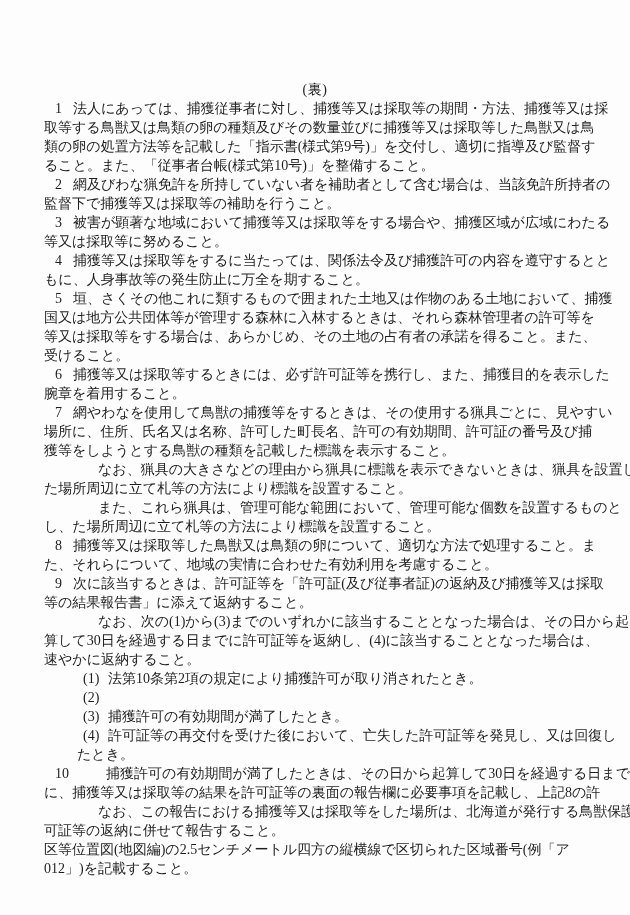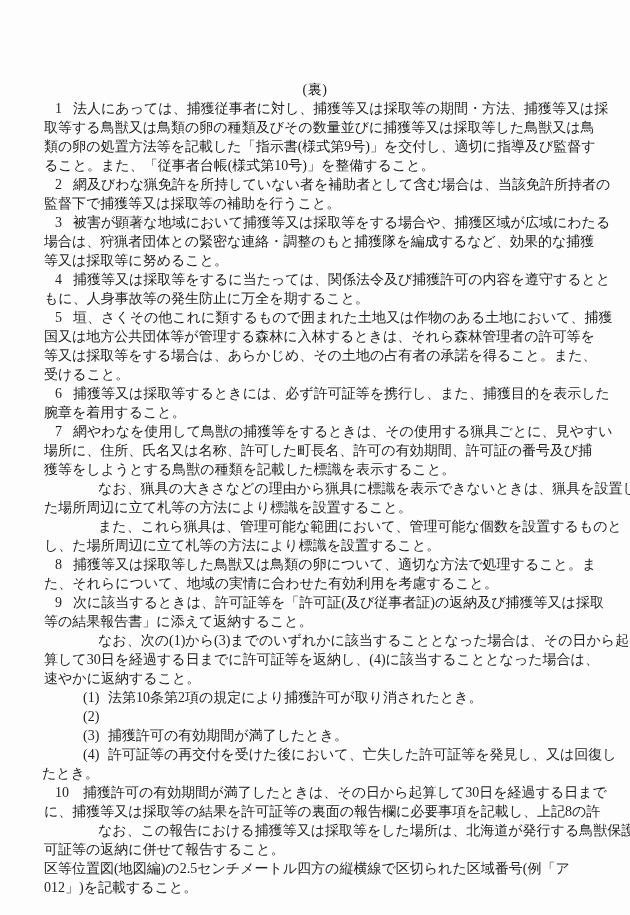--- a/index.html
+++ b/index.html
@@ -43,40 +43,39 @@
   }
   .line .num {
     position: absolute;
     left: 55px;
   }
   .line .marker {
     position: absolute;
     left: 83px;
   }
   .line.item    { padding-left: 73px; }
-  .line.item-w  { padding-left: 83px; }
+  .line.item-w  { padding-left: 83px; text-align: right; }
   .line.cont    { padding-left: 44px; }
   .line.para    { padding-left: 98px; }
   .line.sub     { padding-left: 108px; }
-  .line.subcont { padding-left: 42px; }
+  .line.subcont { padding-left: 77px; }
 </style>
 </head>
 <body>
 
 <div class="page">
   <div class="page-header">(裏)</div>
   <div class="doc-lines">
       <div class="line item"><span class="num">1</span><span>法人にあっては、捕獲従事者に対し、捕獲等又は採取等の期間・方法、捕獲等又は採</span></div>
       <div class="line cont"><span>取等する鳥獣又は鳥類の卵の種類及びその数量並びに捕獲等又は採取等した鳥獣又は鳥</span></div>
       <div class="line cont"><span>類の卵の処置方法等を記載した「指示書(様式第9号)」を交付し、適切に指導及び監督す</span></div>
       <div class="line cont"><span>ること。また、「従事者台帳(様式第10号)」を整備すること。</span></div>
       <div class="line item"><span class="num">2</span><span>網及びわな猟免許を所持していない者を補助者として含む場合は、当該免許所持者の</span></div>
       <div class="line cont"><span>監督下で捕獲等又は採取等の補助を行うこと。</span></div>
       <div class="line item"><span class="num">3</span><span>被害が顕著な地域において捕獲等又は採取等をする場合や、捕獲区域が広域にわたる</span></div>
-      <div class="line cont"><span>場合は、狩猟者団体との緊密な連絡・調整のもと捕獲隊を編成するなど、効果的な捕獲</span></div>
       <div class="line cont"><span>等又は採取等に努めること。</span></div>
       <div class="line item"><span class="num">4</span><span>捕獲等又は採取等をするに当たっては、関係法令及び捕獲許可の内容を遵守するとと</span></div>
       <div class="line cont"><span>もに、人身事故等の発生防止に万全を期すること。</span></div>
       <div class="line item"><span class="num">5</span><span>垣、さくその他これに類するもので囲まれた土地又は作物のある土地において、捕獲</span></div>
       <div class="line cont"><span>国又は地方公共団体等が管理する森林に入林するときは、それら森林管理者の許可等を</span></div>
       <div class="line cont"><span>等又は採取等をする場合は、あらかじめ、その土地の占有者の承諾を得ること。また、</span></div>
       <div class="line cont"><span>受けること。</span></div>
       <div class="line item"><span class="num">6</span><span>捕獲等又は採取等するときには、必ず許可証等を携行し、また、捕獲目的を表示した</span></div>
       <div class="line cont"><span>腕章を着用すること。</span></div>
       <div class="line item"><span class="num">7</span><span>網やわなを使用して鳥獣の捕獲等をするときは、その使用する猟具ごとに、見やすい</span></div>

